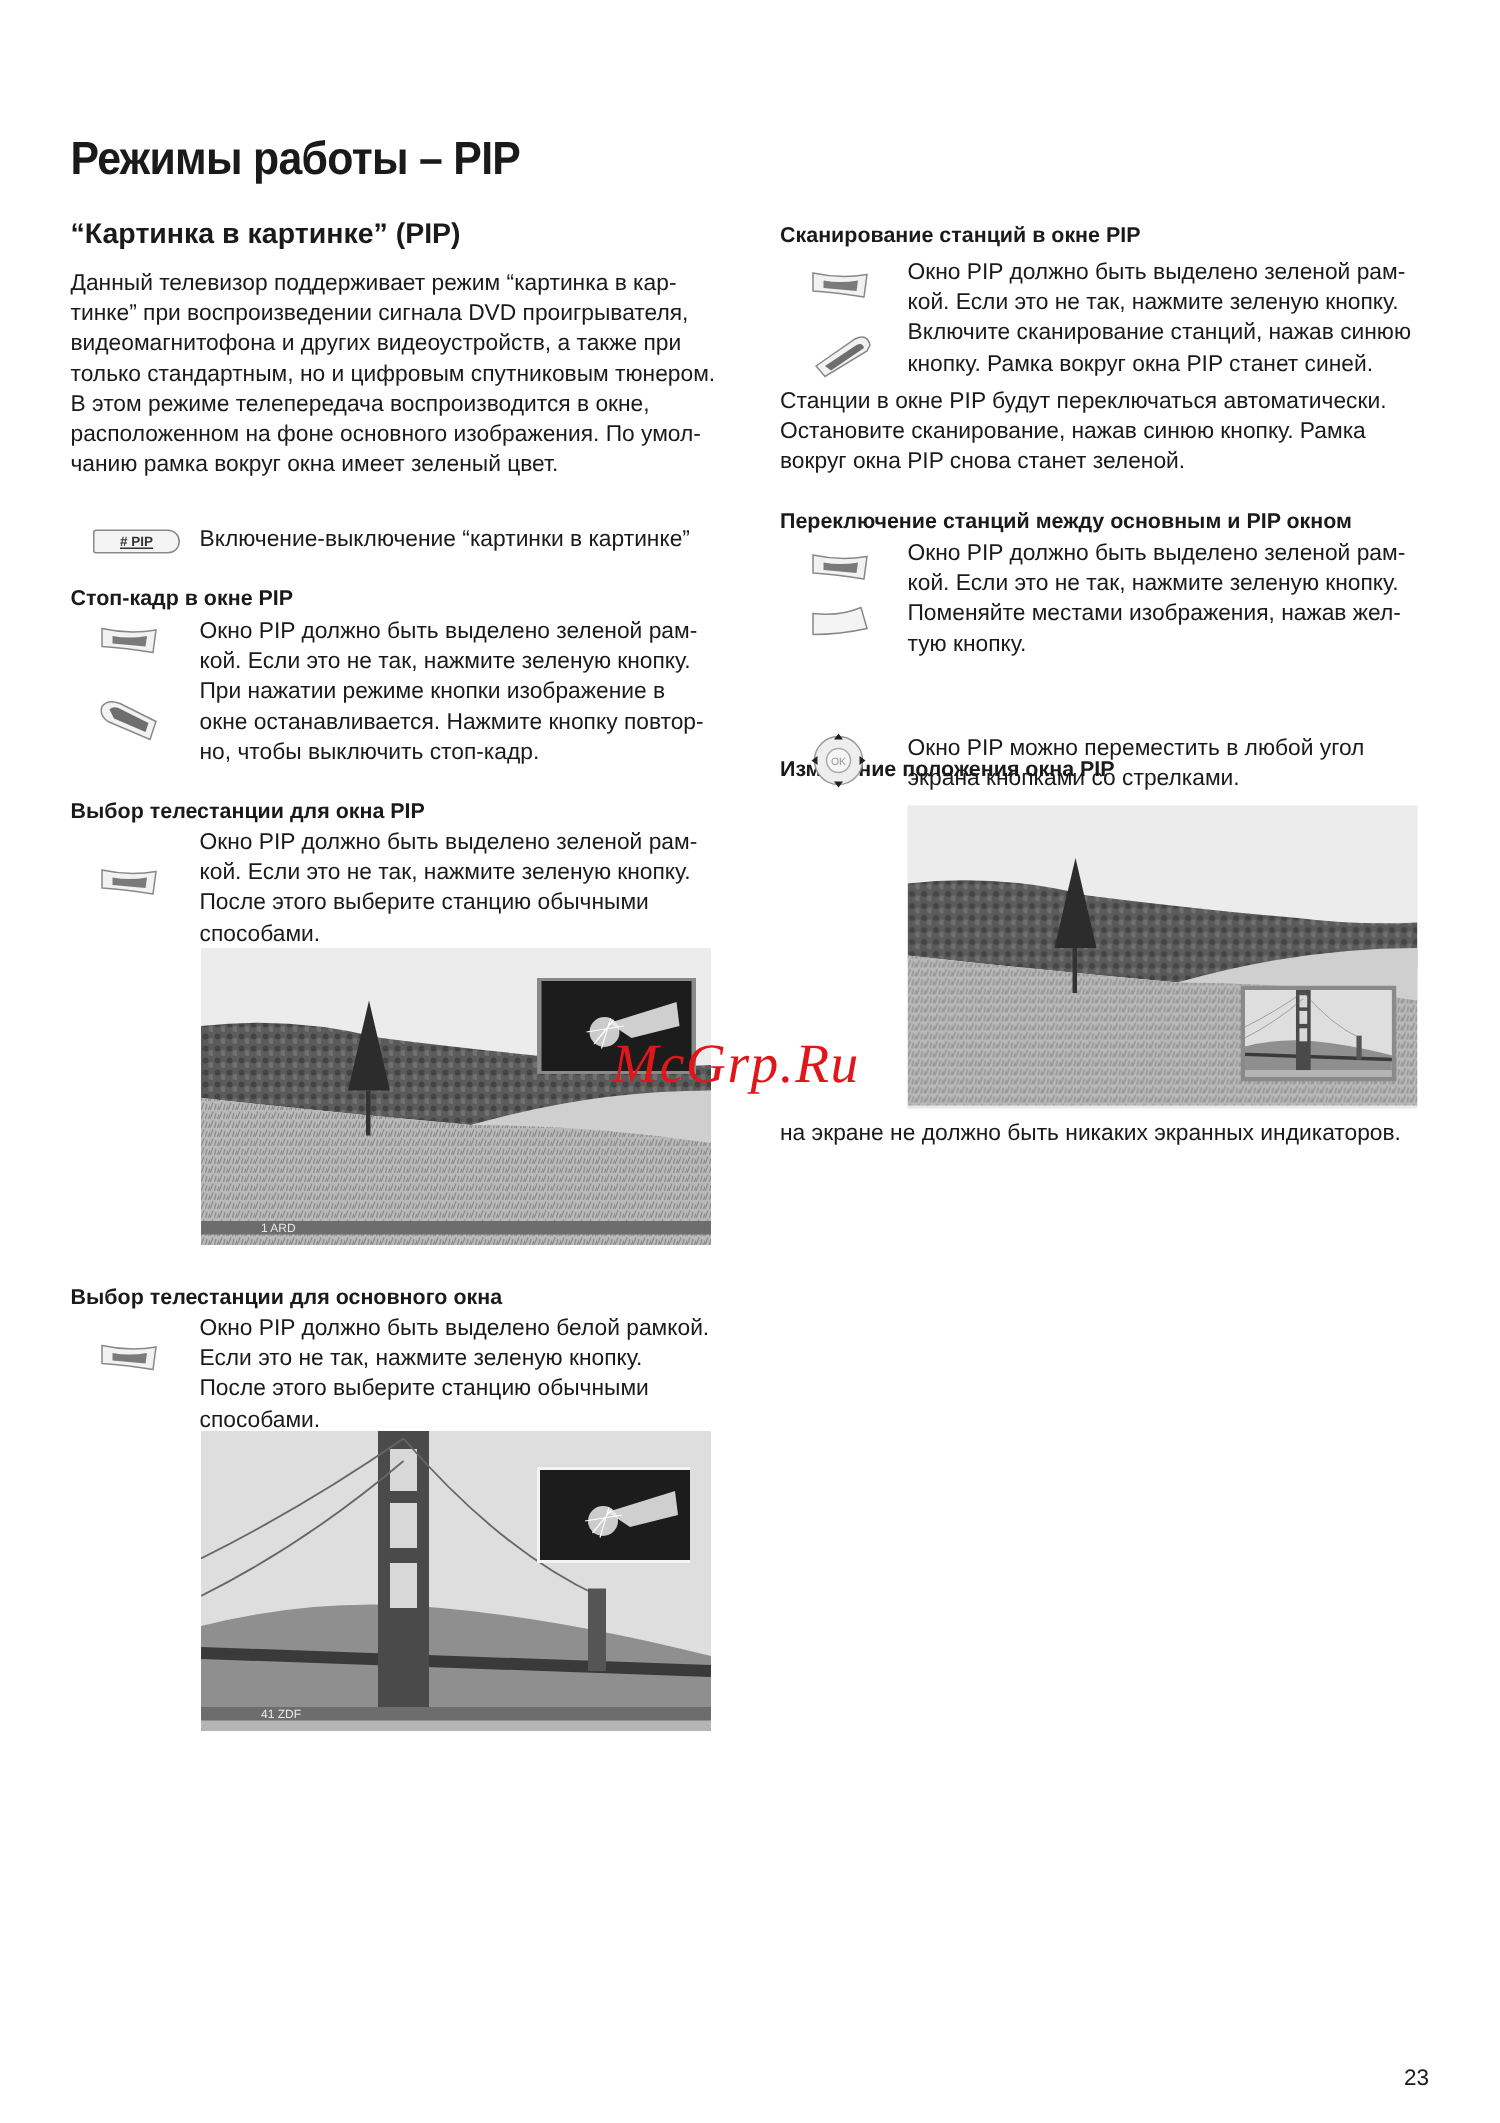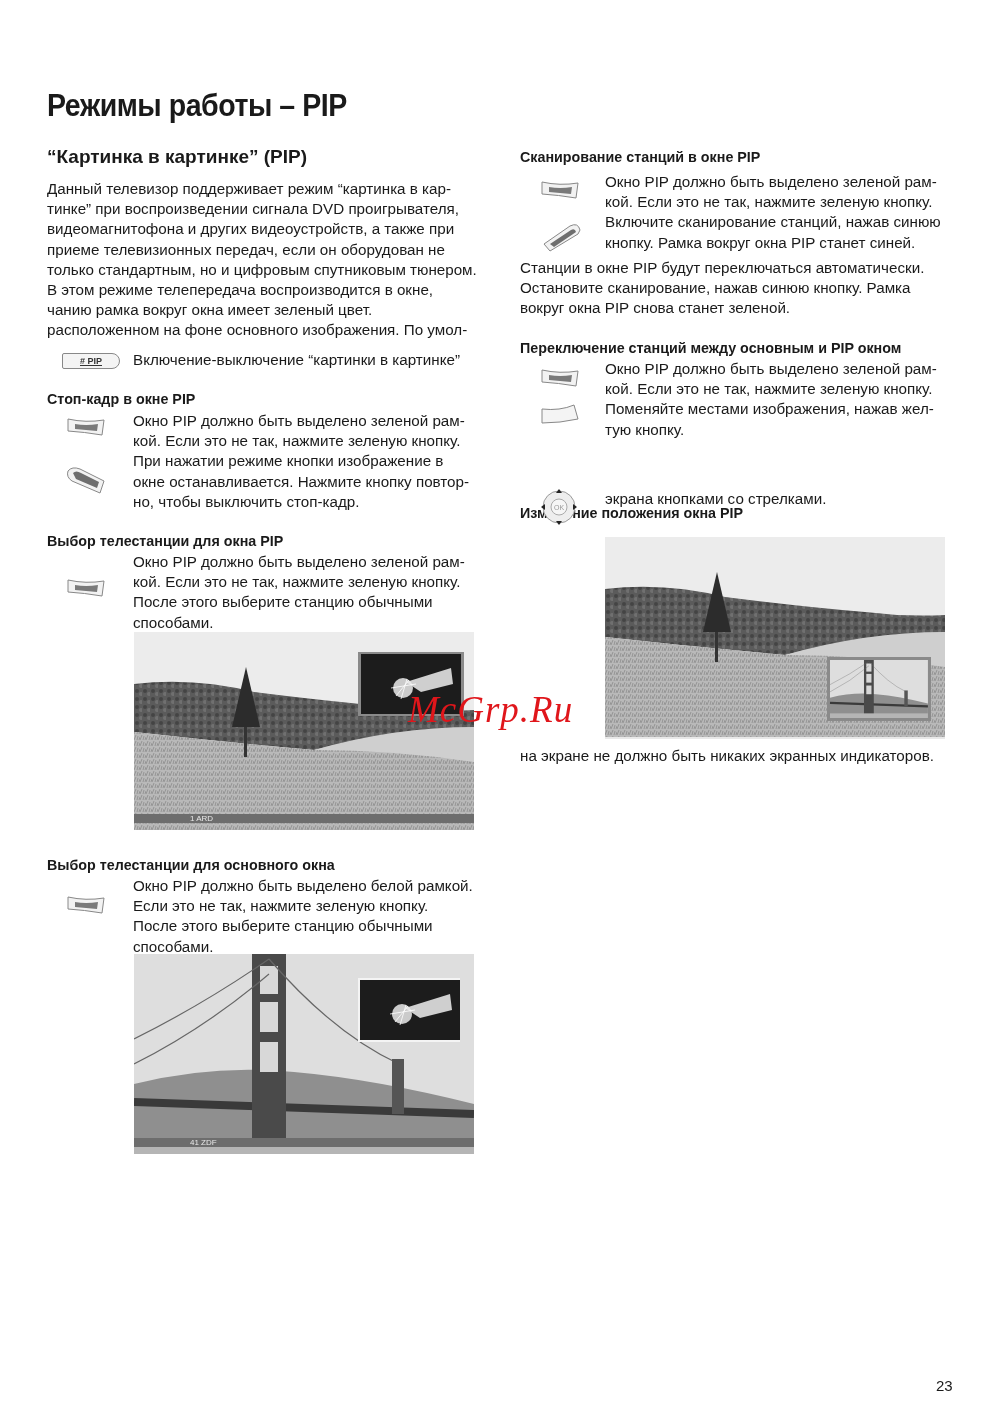--- a/index.html
+++ b/index.html
@@ -6,21 +6,21 @@
   body { width: 1000px; height: 1415px; position: relative; overflow: hidden;
          font-family: "Liberation Sans", sans-serif; color: #1a1a1a; }
   .abs { position: absolute; }
   .page-title { left: 47px; top: 88px; font-size: 31px; font-weight: bold; letter-spacing: -0.5px; transform: scaleX(0.92); transform-origin: left; }
   .section-title { left: 47px; top: 146px; font-size: 19px; font-weight: bold; }
   .para { font-size: 15.2px; line-height: 20.2px; }
   .h3 { font-size: 14.3px; font-weight: bold; }
   .btn-icon { position: absolute; }
   .watermark { left: 408px; top: 688px; font-size: 37px; font-style: italic; color: #e0161b; letter-spacing: 1px; font-family: Liberation Serif, serif; }
   .photo { position: absolute; overflow: hidden; background: #e8e8e8; }
-  .bar { position: absolute; left: 0; right: 0; height: 9px; background: #6d6d6d; color: #e8e8e8; font-size: 8px; line-height: 9px; padding-left: 56px; box-sizing: border-box; }
+  .bar { position: absolute; left: 0; right: 0; height: 9px; background: #6d6d6d; color: #e8e8e8; font-size: 8px; line-height: 9px; padding-left: 40px; box-sizing: border-box; }
   .page-num { left: 936px; top: 1377px; font-size: 15px; }
   .pipkey { position:absolute; width:56px; height:14px; border:1px solid #888; border-radius:2px 8px 8px 2px; background:#f4f4f4; font-size:9px; line-height:14px; text-align:center; color:#333; font-weight:bold;text-decoration:underline;}
 </style>
 </head>
 <body>
 
 <svg width="0" height="0" style="position:absolute">
   <defs>
     <pattern id="grass" width="6" height="6" patternUnits="userSpaceOnUse">
       <rect width="6" height="6" fill="#b9b9b9"></rect>
@@ -60,25 +60,24 @@
   </defs>
 </svg>
 
 <div class="abs page-title">Режимы работы – PIP</div>
 <div class="abs section-title">“Картинка в картинке” (PIP)</div>
 
 <div class="abs para" style="left:47px; top:179px; width:440px;">
   <div>Данный телевизор поддерживает режим “картинка в кар-</div>
   <div>тинке” при воспроизведении сигнала DVD проигрывателя,</div>
   <div>видеомагнитофона и других видеоустройств, а также при</div>
-  <div>приеме телевизионных передач, если он оборудован не</div>
   <div>только стандартным, но и цифровым спутниковым тюнером.</div>
   <div>В этом режиме телепередача воспроизводится в окне,</div>
+  <div>расположенном на фоне основного изображения. По умол-</div>
   <div>чанию рамка вокруг окна имеет зеленый цвет.</div>
-  <div>расположенном на фоне основного изображения. По умол-</div>
 </div>
 
 <div class="pipkey" style="left:62px; top:353px;"># PIP</div>
 <div class="abs para" style="left:133px; top:350px;">Включение-выключение “картинки в картинке”</div>
 
 <div class="abs h3" style="left:47px; top:391px;">Стоп-кадр в окне PIP</div>
 <svg class="btn-icon" style="left:66px; top:417px;" width="40" height="20">
   <path d="M2 2 Q20 6 38 3 L36 18 Q18 15 2 14 Z" fill="#f2f2f2" stroke="#888" stroke-width="1"></path>
   <path d="M9 7 Q20 9 32 7 L31 14 Q20 13 9 12 Z" fill="#7a7a7a"></path>
 </svg>
@@ -179,20 +178,21 @@
 </div>
 
 <div class="abs h3" style="left:520px; top:461px;margin-top:44px;">Изменение положения окна PIP</div>
 <svg class="btn-icon" style="left:540px; top:488px;" width="38" height="38">
   <circle cx="19" cy="19" r="16" fill="#eeeeee" stroke="#999" stroke-width="1"></circle>
   <circle cx="19" cy="19" r="8" fill="#f6f6f6" stroke="#aaa" stroke-width="1"></circle>
   <text x="19" y="22" font-size="7" text-anchor="middle" fill="#999" font-family="Liberation Sans, sans-serif">OK</text>
   <path d="M19 1 L16 5 L22 5 Z M19 37 L16 33 L22 33 Z M1 19 L5 16 L5 22 Z M37 19 L33 16 L33 22 Z" fill="#222"></path>
 </svg>
 <div class="abs para" style="left:605px; top:489px; width:360px;">
+  <div>Окно PIP можно переместить в любой угол</div>
   <div>экрана кнопками со стрелками.</div>
 </div>
 <div class="photo" style="left:605px; top:537px; width:340px; height:202px;">
   <svg width="340" height="202">
       <use href="#meadow"></use>
     </svg>
   <svg class="abs" style="left:222px; top:120px;" width="104" height="64">
     <rect x="0" y="0" width="104" height="64" fill="#8a8a8a"></rect>
     <g transform="translate(3,3) scale(0.288,0.29)">
         <use href="#bridge"></use>

